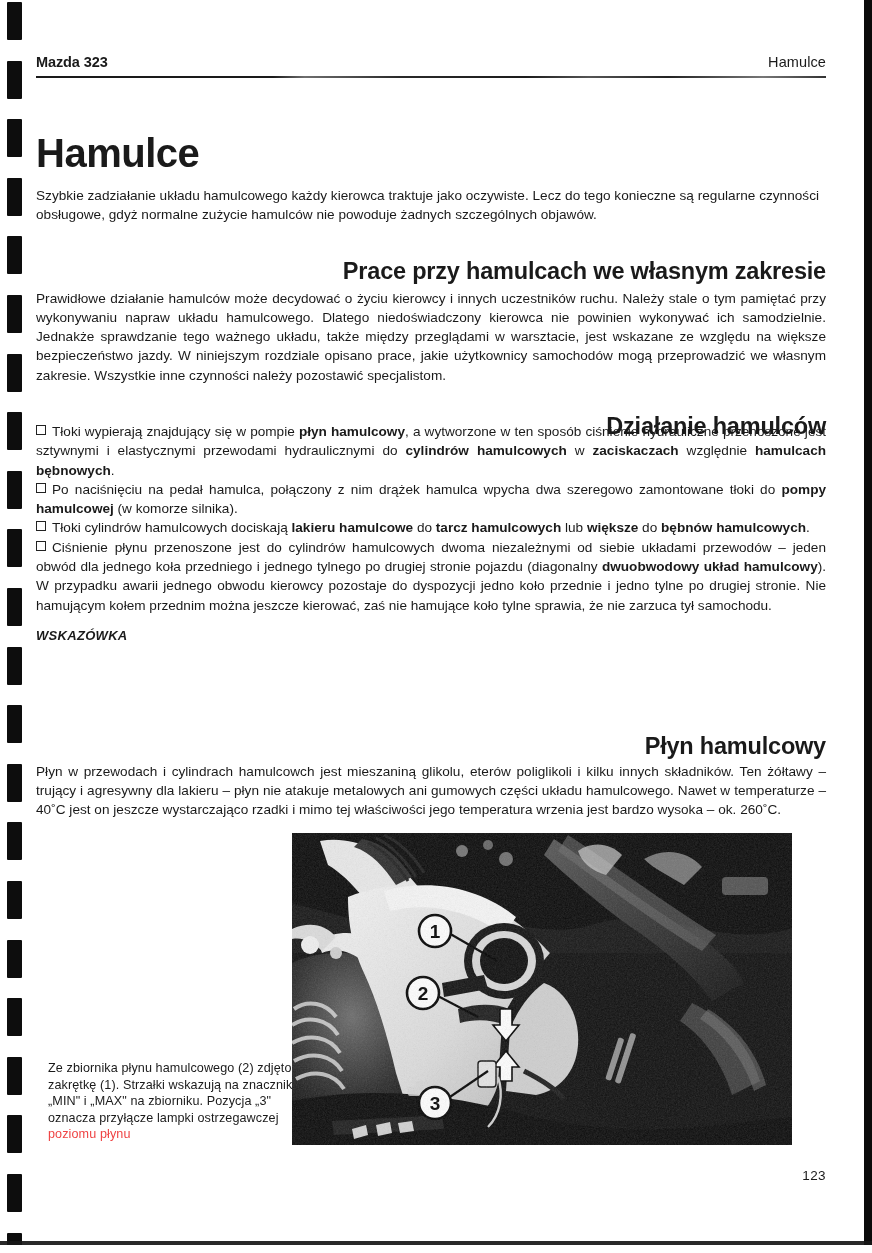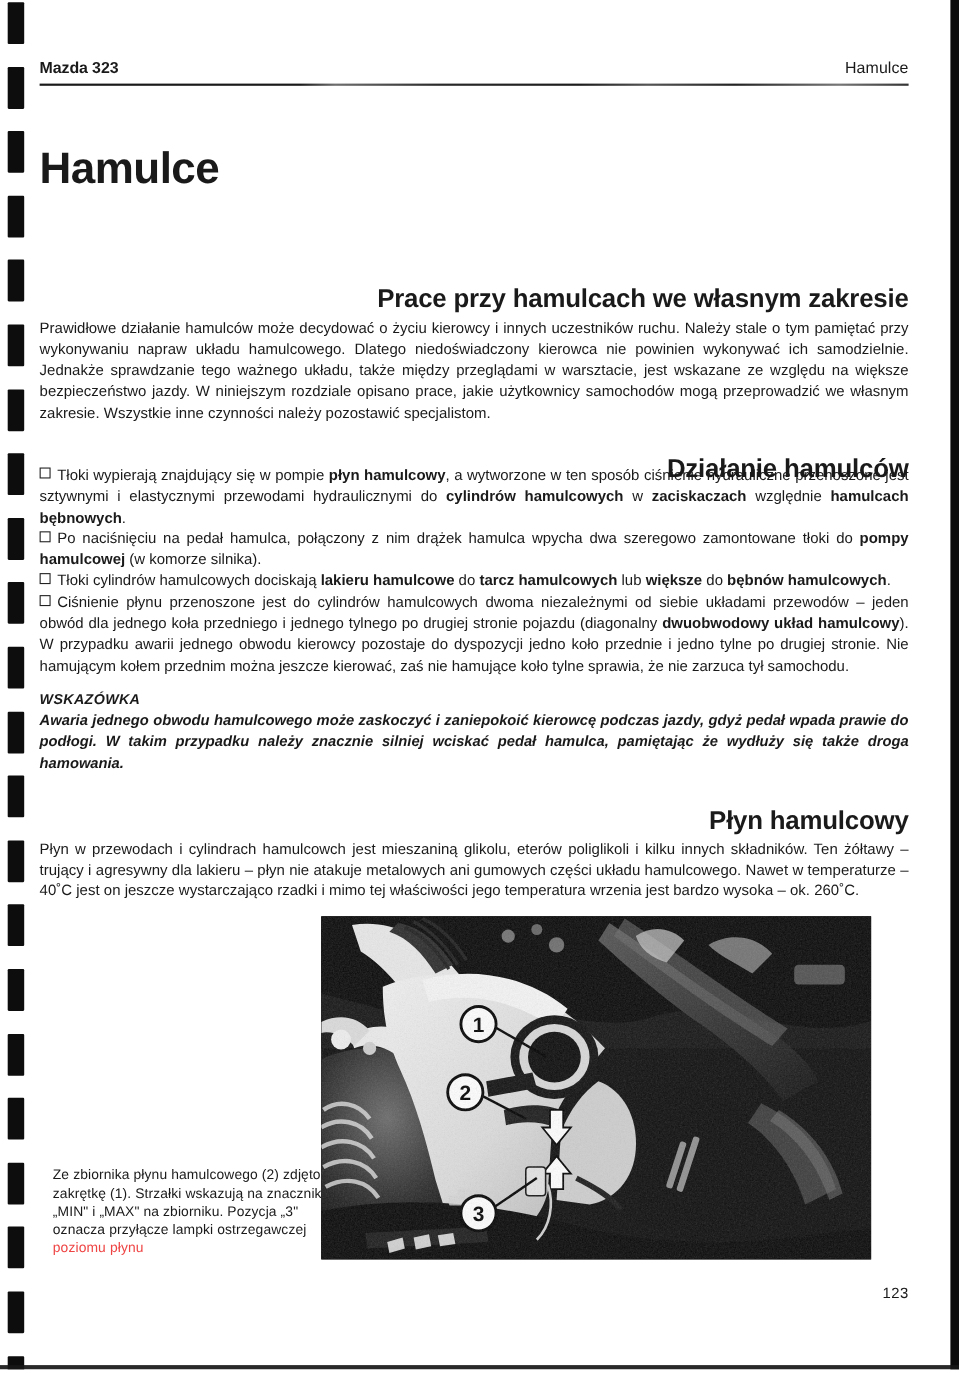--- a/index.html
+++ b/index.html
@@ -244,36 +244,36 @@
   <div class="content">
 
     <div class="runhead">
       <span class="runhead-left">Mazda 323</span>
       <span class="runhead-right">Hamulce</span>
     </div>
     <div class="runhead-rule"></div>
 
     <h1 class="chapter-title">Hamulce</h1>
 
+    <p class="para lead" style="top:172px;">Szybkie zadziałanie układu hamulcowego każdy kierowca traktuje jako oczywiste. Lecz do tego konieczne są regularne czynności obsługowe, gdyż normalne zużycie hamulców nie powoduje żadnych szczególnych objawów.</p>
 
     <h2 class="section-head" style="top:238px;">Prace przy hamulcach we własnym zakresie</h2>
     <p class="para" style="top:275px;">Prawidłowe działanie hamulców może decydować o życiu kierowcy i innych uczestników ruchu. Należy stale o tym pamiętać przy wykonywaniu napraw układu hamulcowego. Dlatego niedoświadczony kierowca nie powinien wykonywać ich samodzielnie. Jednakże sprawdzanie tego ważnego układu, także między przeglądami w warsztacie, jest wskazane ze względu na większe bezpieczeństwo jazdy. W niniejszym rozdziale opisano prace, jakie użytkownicy samochodów mogą przeprowadzić we własnym zakresie. Wszystkie inne czynności należy pozostawić specjalistom.</p>
 
     <h2 class="section-head" style="top:393px;">Działanie hamulców</h2>
 
     <div class="bullets" style="top:422px;">
         <p class="bullet-item"><span class="sq"></span><span>Tłoki wypierają znajdujący się w pompie </span><b>płyn hamulcowy</b><span>, a wytworzone w ten sposób ciśnienie hydrauliczne przenoszone jest sztywnymi i elastycznymi przewodami hydraulicznymi do </span><b>cylindrów hamulcowych</b><span> w </span><b>zaciskaczach</b><span> względnie </span><b>hamulcach bębnowych</b><span>.</span></p>
         <p class="bullet-item"><span class="sq"></span><span>Po naciśnięciu na pedał hamulca, połączony z nim drążek hamulca wpycha dwa szeregowo zamontowane tłoki do </span><b>pompy hamulcowej</b><span> (w komorze silnika).</span></p>
         <p class="bullet-item"><span class="sq"></span><span>Tłoki cylindrów hamulcowych dociskają </span><b>lakieru hamulcowe</b><span> do </span><b>tarcz hamulcowych</b><span> lub </span><b>większe</b><span> do </span><b>bębnów hamulcowych</b><span>.</span></p>
         <p class="bullet-item"><span class="sq"></span><span>Ciśnienie płynu przenoszone jest do cylindrów hamulcowych dwoma niezależnymi od siebie układami przewodów – jeden obwód dla jednego koła przedniego i jednego tylnego po drugiej stronie pojazdu (diagonalny </span><b>dwuobwodowy układ hamulcowy</b><span>). W przypadku awarii jednego obwodu kierowcy pozostaje do dyspozycji jedno koło przednie i jedno tylne po drugiej stronie. Nie hamującym kołem przednim można jeszcze kierować, zaś nie hamujące koło tylne sprawia, że nie zarzuca tył samochodu.</span></p>
       </div>
 
     <div class="hint" style="top:628px;">
       <div class="hint-title">WSKAZÓWKA</div>
-      <div class="hint-body">Awaria jednego obwodu hamulcowego może zaskoczyć i zaniepokoić kierowcę podczas jazdy, gdyż pedał wpada prawie do podłogi. W takim przypadku należy znacznie silniej wciskać pedał hamulca, pamiętając że wydłuży się także droga hamowania.</div>
     </div>
 
     <h2 class="section-head" style="top:713px;">Płyn hamulcowy</h2>
     <p class="para" style="top:748px;">Płyn w przewodach i cylindrach hamulcowch jest mieszaniną glikolu, eterów poliglikoli i kilku innych składników. Ten żółtawy – trujący i agresywny dla lakieru – płyn nie atakuje metalowych ani gumowych części układu hamulcowego. Nawet w temperaturze –40˚C jest on jeszcze wystarczająco rzadki i mimo tej właściwości jego temperatura wrzenia jest bardzo wysoka – ok. 260˚C.</p>
 
     <div class="figure-caption">
         <div>Ze zbiornika płynu hamulcowego (2) zdjęto</div>
         <div>zakrętkę (1). Strzałki wskazują na znaczniki</div>
         <div>„MIN" i „MAX" na zbiorniku. Pozycja „3"</div>
         <div>oznacza przyłącze lampki ostrzegawczej</div>

